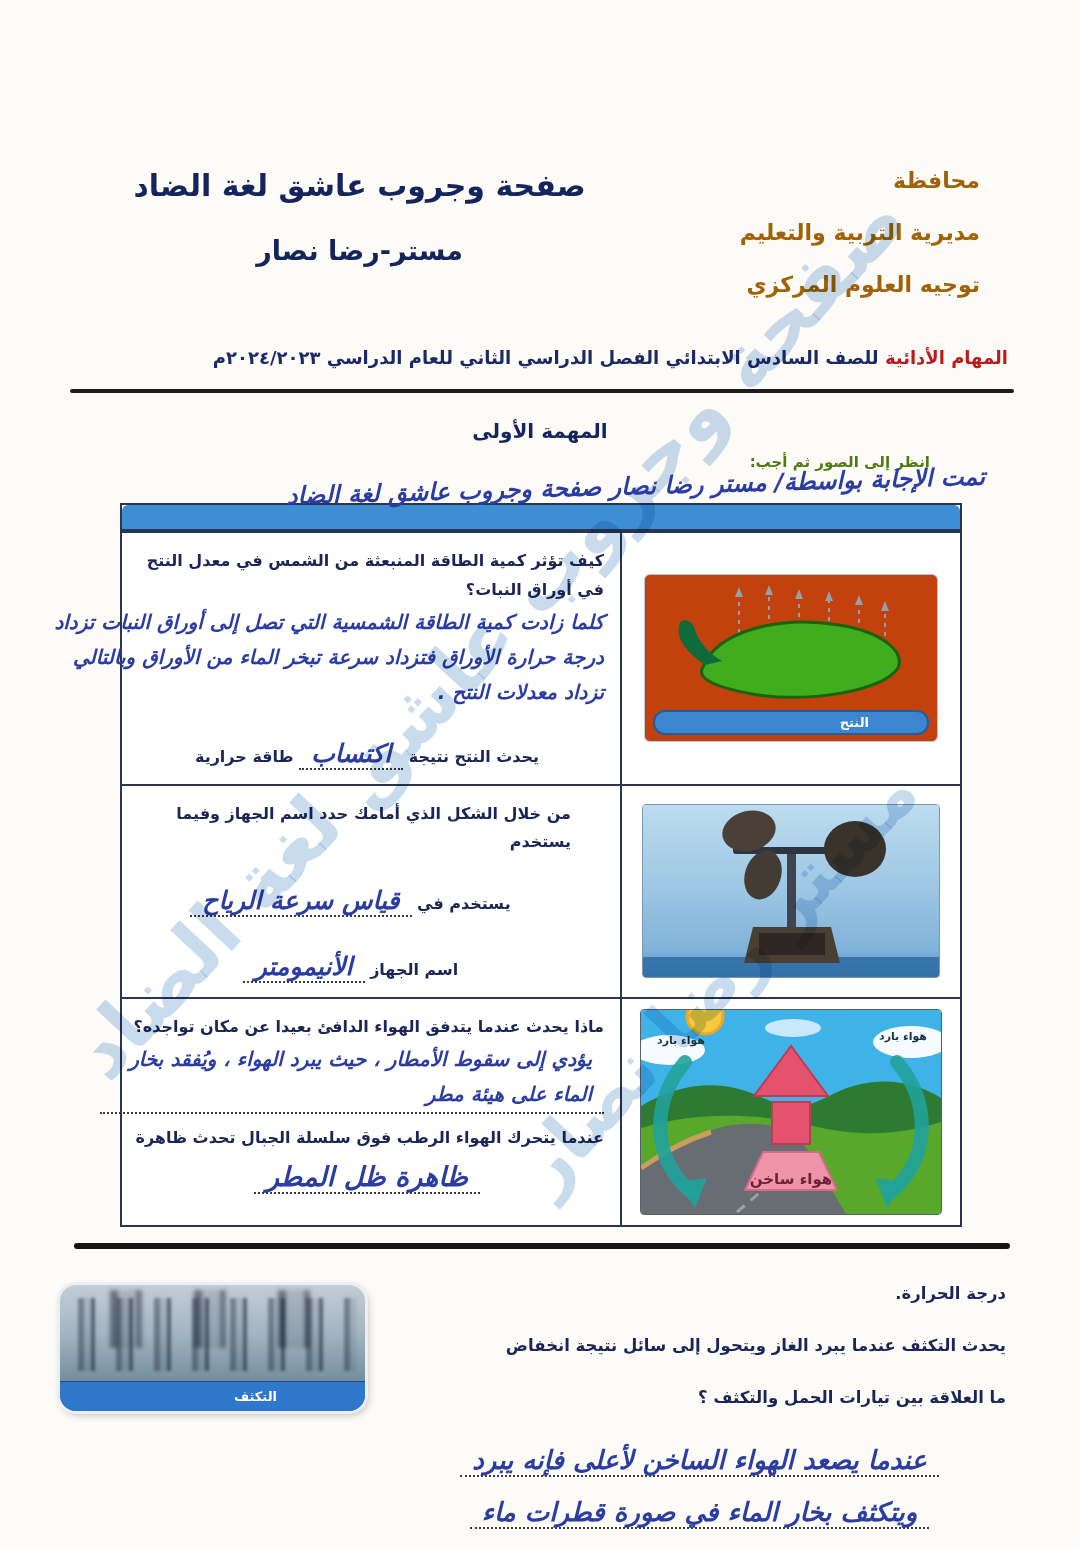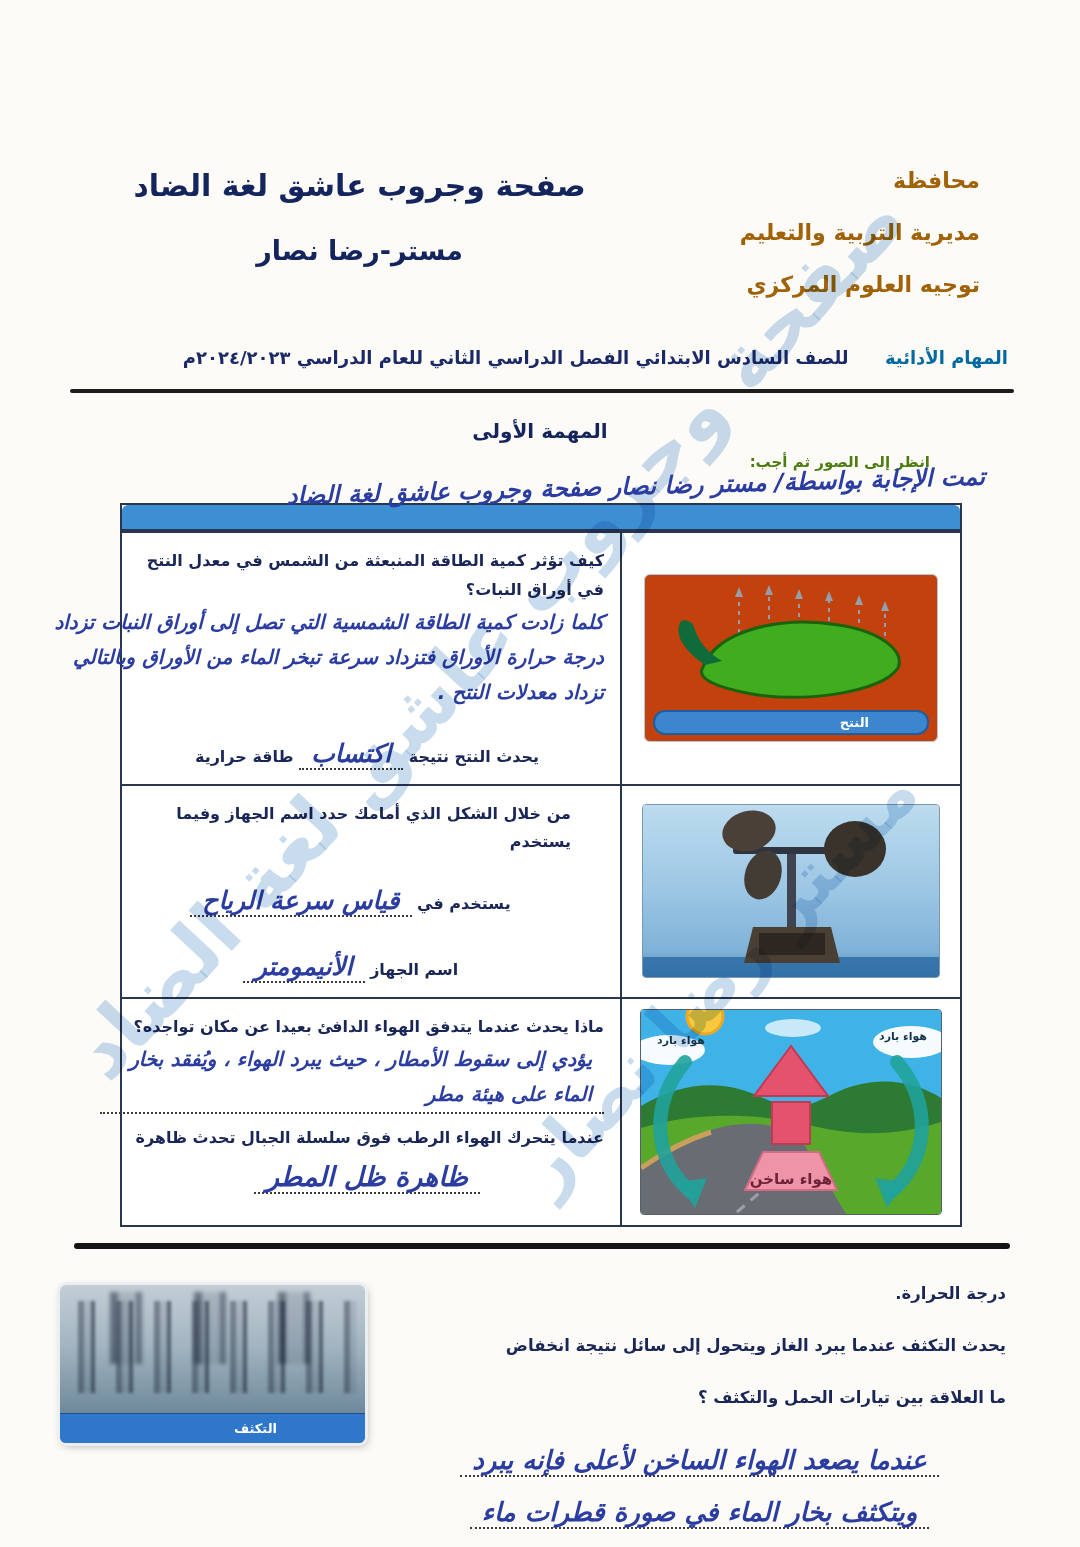--- a/index.html
+++ b/index.html
@@ -15,21 +15,21 @@
 
   
   .hdr{display:flex;padding:168px 60px 0 40px;direction:rtl;}
   .authority{width:32%;text-align:right;padding-right:40px;color:#a16207;font-weight:700;font-size:22px;}
   .authority div{margin-bottom:27px;}
   .brand{width:68%;text-align:center;color:#14245d;}
   .brand-title{font-size:30px;font-weight:700;letter-spacing:-.5px;}
   .brand-sub{font-size:27px;font-weight:700;margin-top:32px;}
 
   .banner{direction:rtl;text-align:right;padding:20px 72px 0 60px;font-size:18px;font-weight:700;line-height:1.5;}
-  .banner-lead{color:#0369a1;margin-left:30px;}
+  .banner-lead{color:#b91c1c;}
   .banner-rest{color:#1b2a66;}
 
   .rule-top{height:4px;background:#1d1d1d;margin:18px 66px 0 70px;border-radius:2px;}
 
   
   .task-title{direction:rtl;text-align:center;color:#14245d;font-size:20px;font-weight:700;margin-top:26px;}
   .task-instr{direction:rtl;text-align:right;color:#4d7c0f;font-size:15px;font-weight:700;padding:10px 150px 0 0;}
   .hand{color:#2b3da0;font-style:italic;}
   .note{direction:rtl;text-align:right;font-size:24px;font-weight:700;padding:4px 95px 0 0;
         transform:rotate(-1.6deg);position:relative;z-index:6;margin-bottom:-10px;}
@@ -65,21 +65,21 @@
   .lab-cold-l{top:24px;left:16px;}
   .lab-cold-r{top:20px;right:14px;}
   .lab-warm{bottom:26px;left:50%;transform:translateX(-50%);color:#6b2335;font-size:15px;}
 
   
   .rule-bottom{height:6px;background:#141414;margin:16px 70px 0 74px;border-radius:3px;}
   .bottom{display:flex;direction:rtl;gap:28px;padding:30px 74px 0 60px;}
   .btext{flex:1;}
   .stmt{color:#1a2656;font-weight:700;font-size:16.5px;line-height:1.8;margin-bottom:22px;direction:rtl;text-align:right;}
   .bans{direction:rtl;text-align:center;font-size:26px;font-weight:700;line-height:2.0;}
-  .cityimg{position:relative;width:305px;height:158px;margin-top:6px;border-radius:6px;overflow:hidden;
+  .cityimg{position:relative;width:305px;height:126px;margin-top:6px;border-radius:16px;overflow:hidden;
            box-shadow:0 0 0 3px #eceff1,2px 3px 8px rgba(0,0,0,.3);
            background:linear-gradient(180deg,#c3ced6 0%,#a3b5c1 38%,#7e96a6 68%,#5a7689 100%);}
   .city-sil{position:absolute;left:3%;right:3%;top:10%;height:58%;filter:blur(1.6px);
     background:repeating-linear-gradient(90deg,
       rgba(26,36,54,0) 0 9px, rgba(26,36,54,.42) 9px 15px,
       rgba(26,36,54,.10) 15px 22px, rgba(18,28,46,.55) 22px 26px,
       rgba(26,36,54,0) 26px 38px);}
   .city-sil2{position:absolute;left:8%;right:10%;top:4%;height:46%;filter:blur(2.2px);
     background:repeating-linear-gradient(90deg,
       rgba(20,30,50,0) 0 26px, rgba(20,30,50,.5) 26px 34px,

